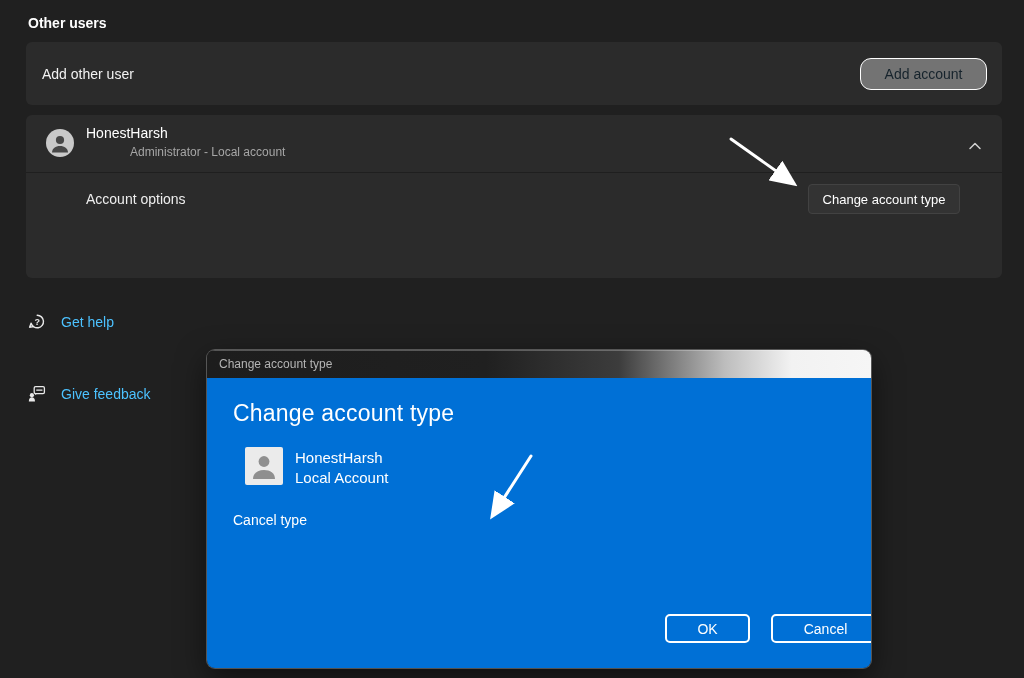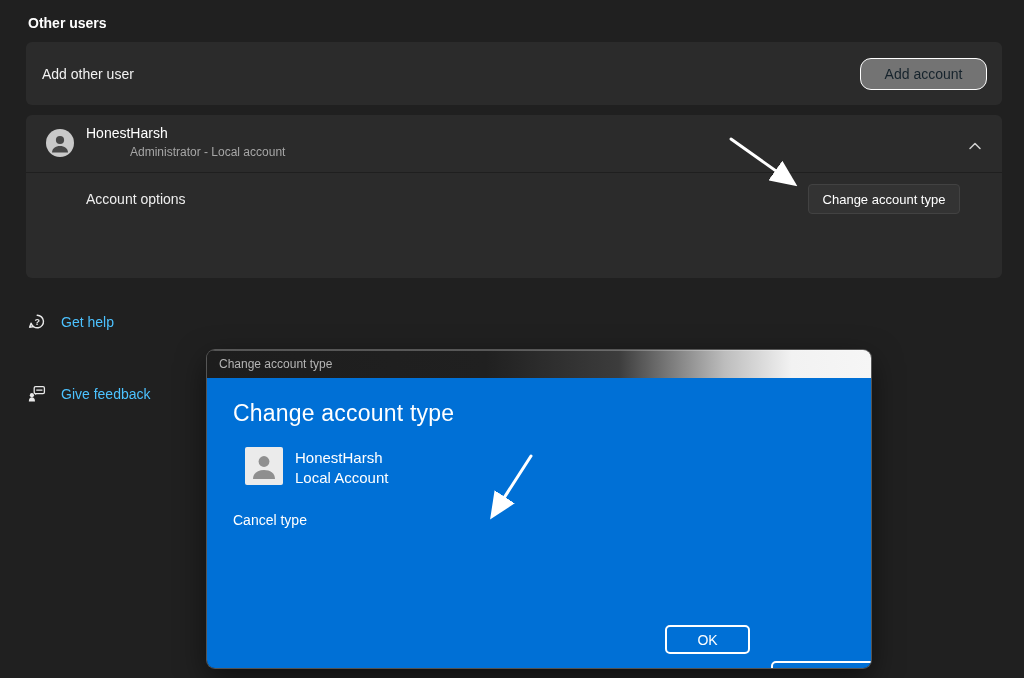--- a/index.html
+++ b/index.html
@@ -84,26 +84,26 @@
   .dlg-field-label { position:absolute; left:26px; top:134px; font-size:14px; color:#ffffff; }
   .dropdown {
     position:absolute; left:28px; top:157px; width:271px; height:30px;
     background:#15406a; border:2px solid #9fb9cf; outline:1px solid #0a3a63;
     display:flex; align-items:center; justify-content:space-between;
     padding:0 10px; cursor:pointer;
   }
   .dropdown-value { font-size:14px; color:#ffffff; }
   .dropdown .dd-chevron { width:11px; height:7px; }
   .dlg-btn {
-    position:absolute; top:247px; height:29px;
+    position:absolute; top:236px; height:29px;
     background:transparent; border:2px solid #ffffff; border-radius:5px;
     color:#ffffff; font-size:14px; font-family:inherit; cursor:pointer;
   }
   .btn-ok { left:458px; width:85px; }
-  .btn-cancel { left:564px; width:109px;margin-top:36px; }
+  .btn-cancel { left:564px; width:109px; }
 
   
   .anno { position:absolute; left:0; top:0; width:1024px; height:678px;
           z-index:50; pointer-events:none; }
 </style>
 </head>
 <body>
 
 <div class="screen">
 

